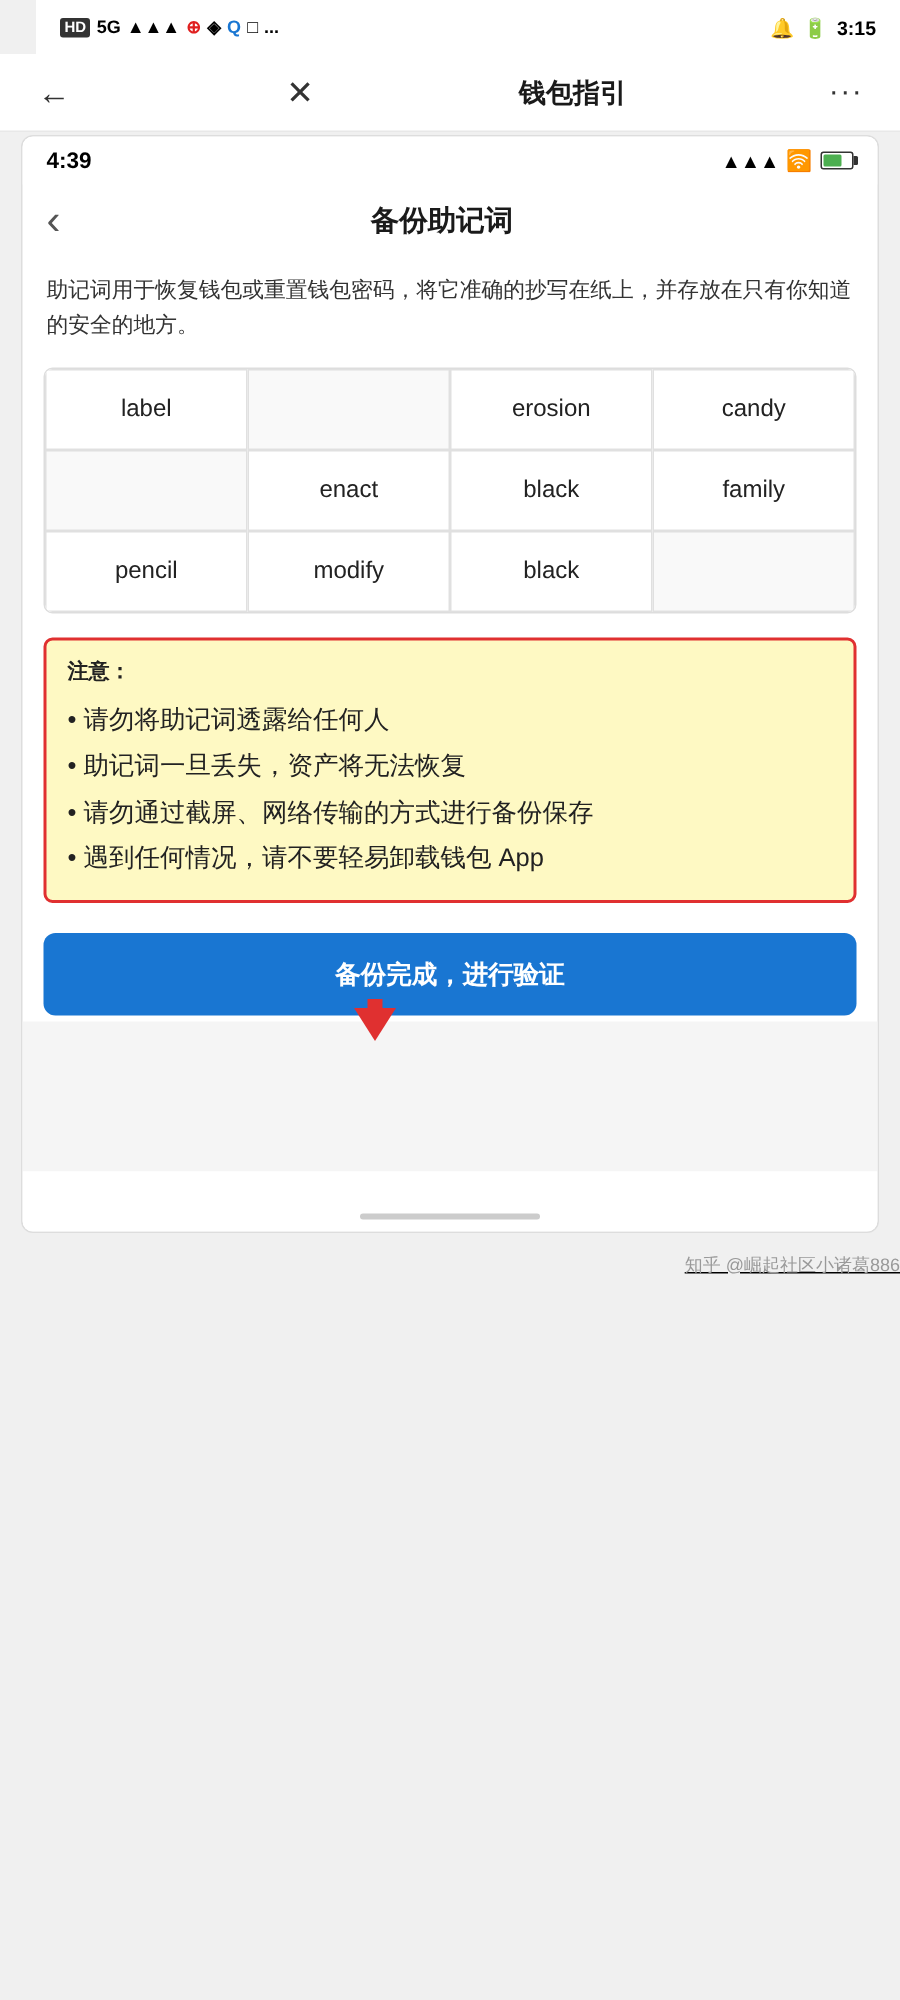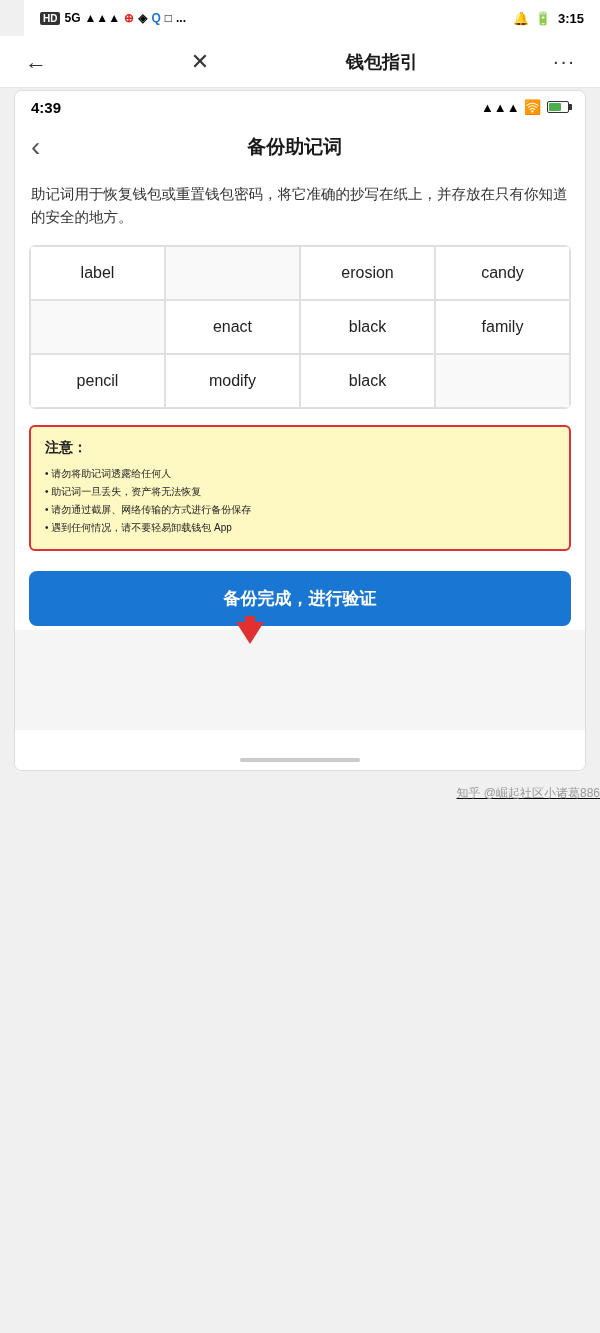--- a/index.html
+++ b/index.html
@@ -153,21 +153,21 @@
       padding: 12px 14px;
       background: #fef9c3;
     }
     .warning-title {
       font-size: 14px;
       font-weight: 700;
       color: #222;
       margin-bottom: 8px;
     }
     .warning-item {
-      font-size: 10px;
+      font-size: 17px;
       color: #222;
       line-height: 1.8;
     }
 
     
     .btn-primary {
       margin: 8px 14px 4px;
       background: #1976d2;
       border: none;
       border-radius: 8px;

